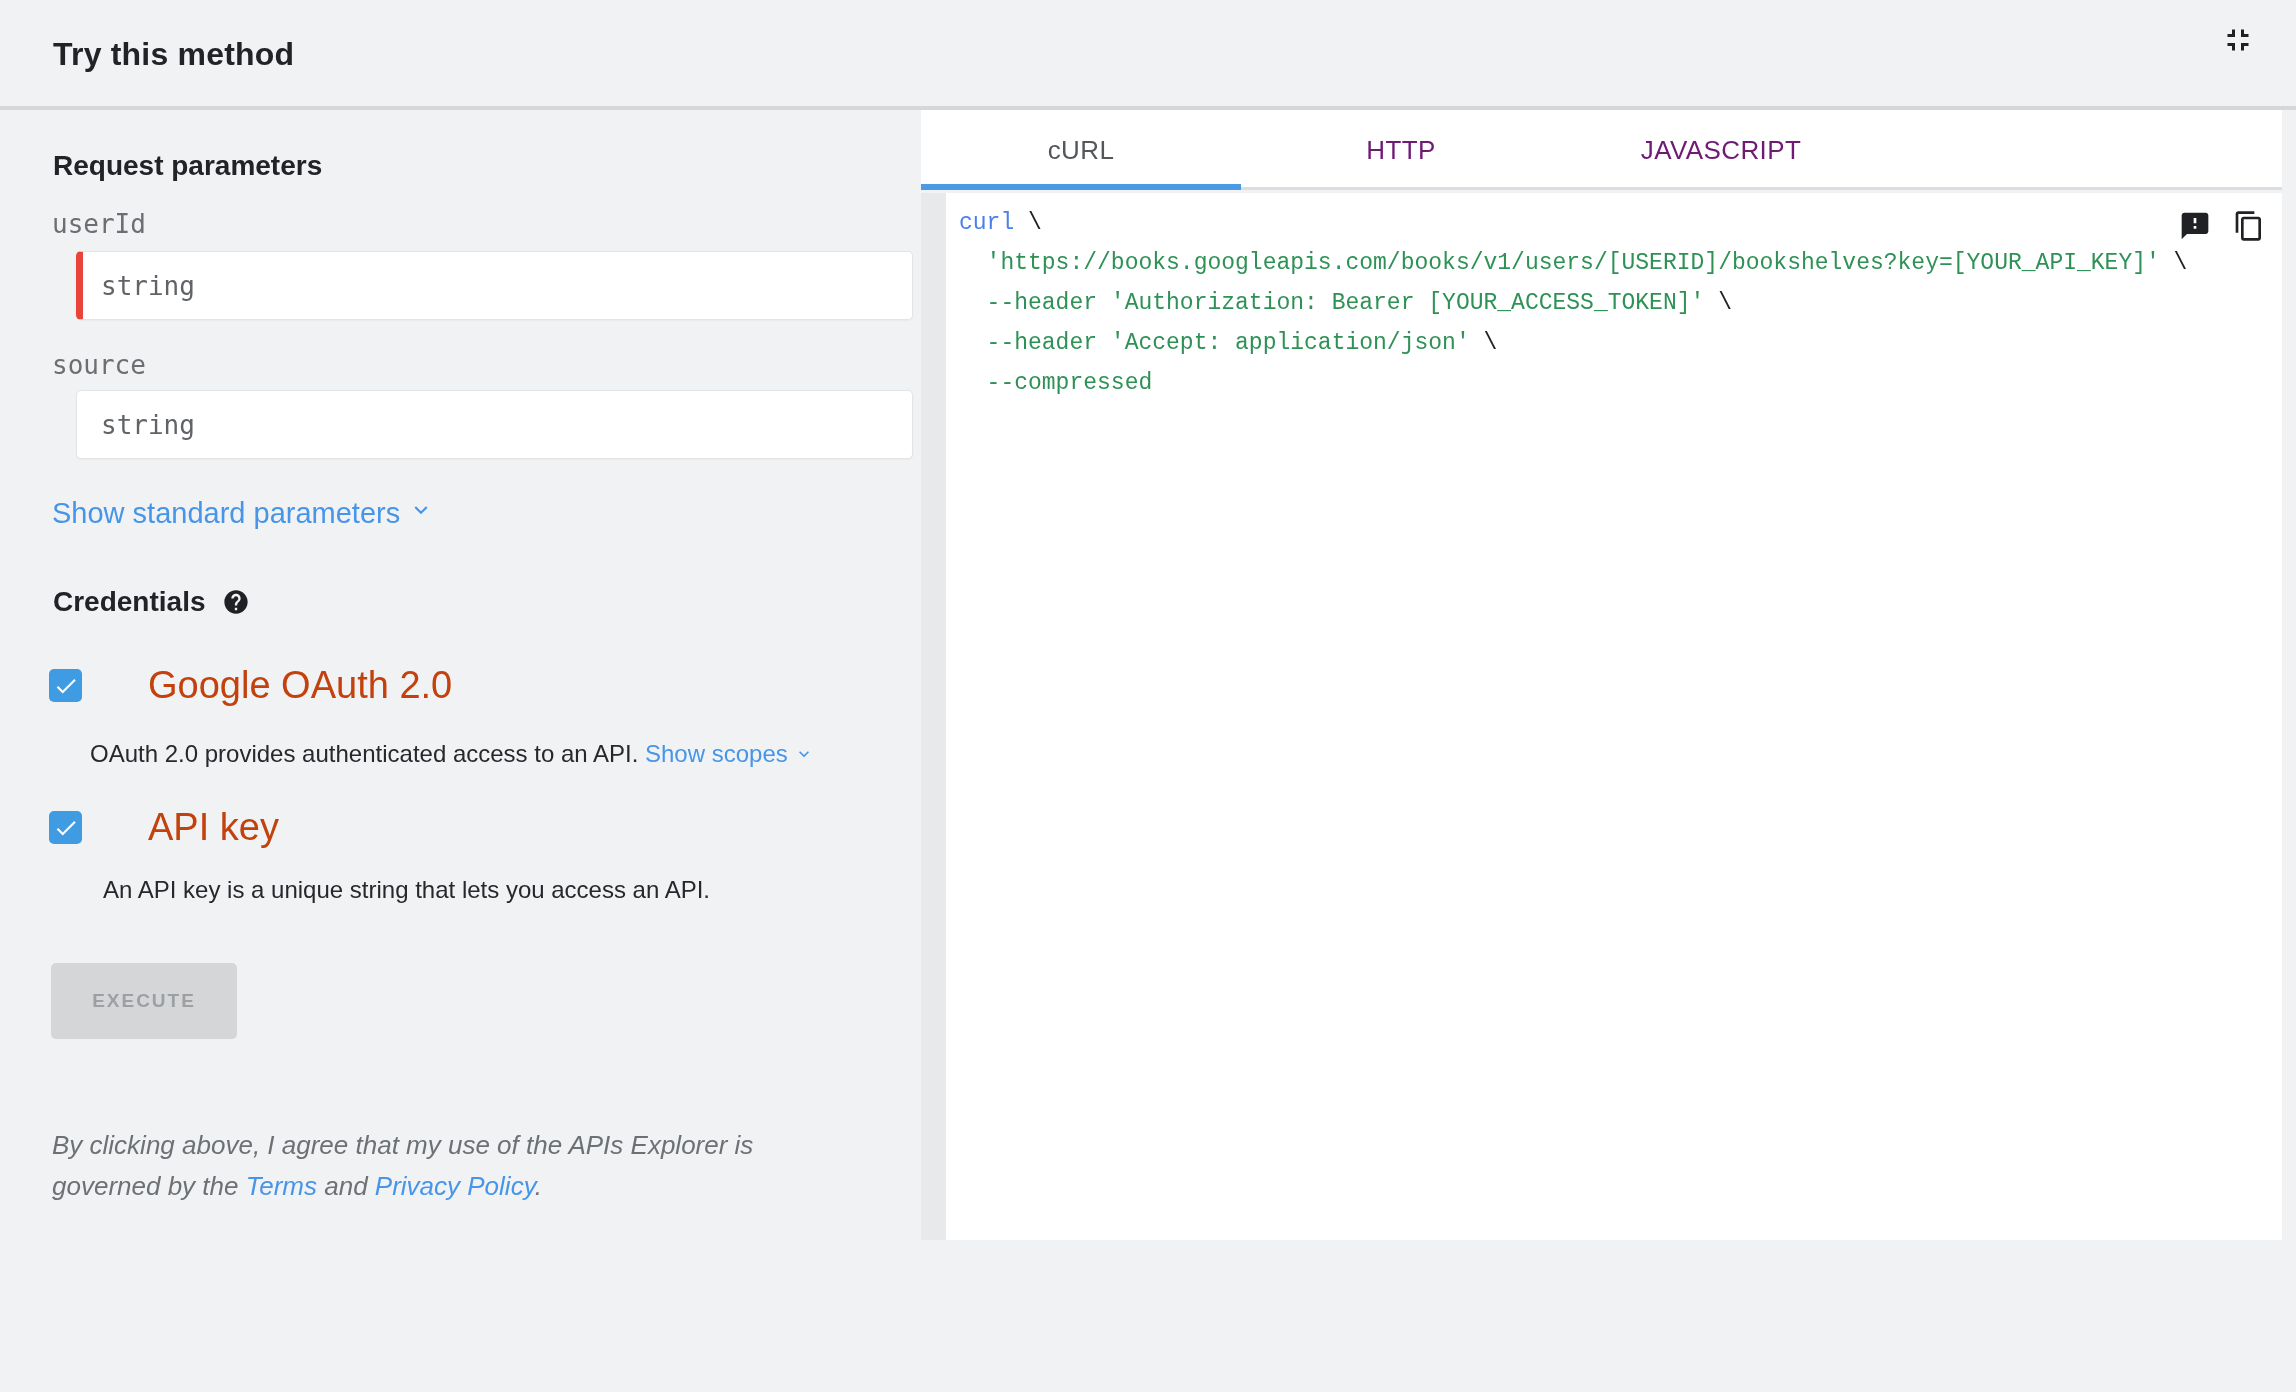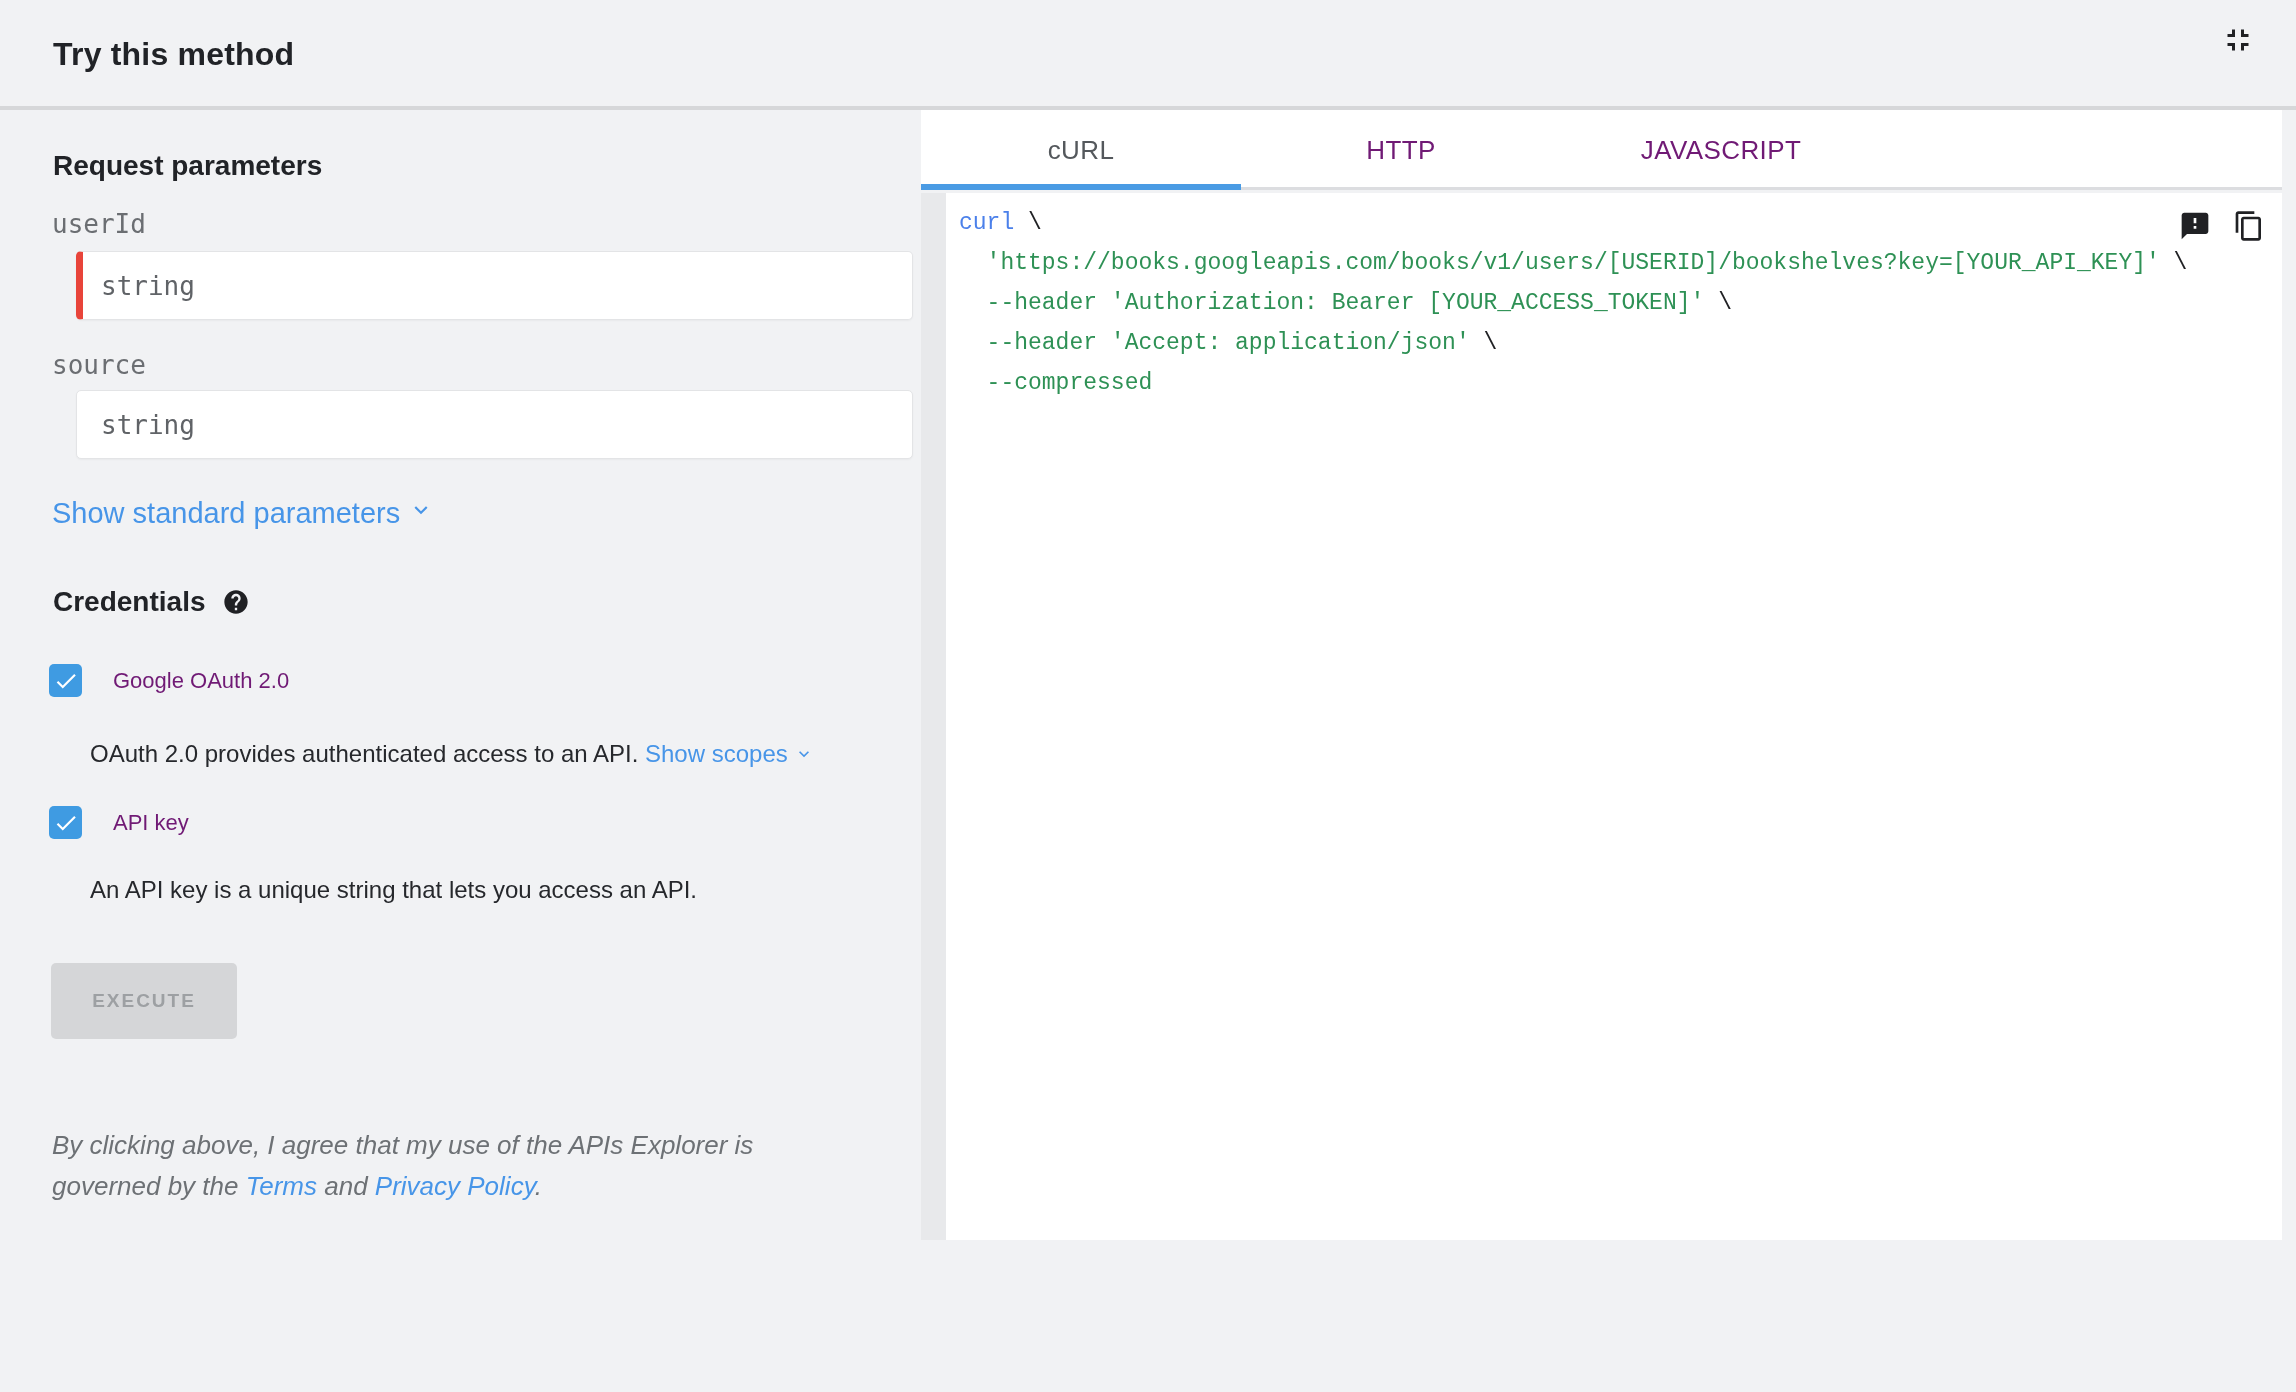--- a/index.html
+++ b/index.html
@@ -44,24 +44,24 @@
   }
   .chev { flex:none; }
   .help-icon { width:28px; height:28px; display:inline-flex; cursor:pointer; }
   .cred-row { position:absolute; left:49px; display:flex; align-items:center; gap:31px; cursor:pointer; }
   .row-oauth { top:554px; }
   .row-apikey { top:696px; }
   .checkbox {
     width:33px; height:33px; background:#3f9be2; border-radius:5px;
     display:flex; align-items:center; justify-content:center; flex:none; cursor:pointer;
   }
-  .cred-label { font-size:22px; color:#701a75; }
+  .cred-label { font-size:38px; color:#c2410c;margin-left:35px; }
   .cred-desc { position:absolute; left:90px; font-size:24px; color:#26282c; }
   .desc-oauth { top:630px; }
-  .desc-apikey { top:766px; }
+  .desc-apikey { top:766px;margin-left:13px; }
   .scopes-link { display:inline-flex; align-items:center; gap:6px; color:#4795e8; cursor:pointer; }
   .execute-btn {
     position:absolute; left:51px; top:853px; width:186px; height:76px;
     background:#d5d6d8; border:none; border-radius:5px;
     font-family:"Liberation Sans", sans-serif; font-size:19px; font-weight:700;
     letter-spacing:2px; color:#9da0a3; cursor:default;
   }
   .legal {
     position:absolute; left:52px; top:974px; width:775px;
     font-size:26px; font-style:italic; color:#6d7175; line-height:41px;margin-top:41px;

